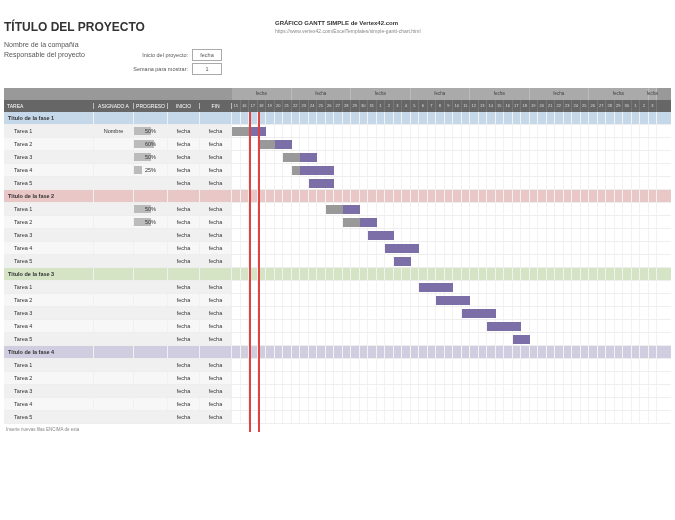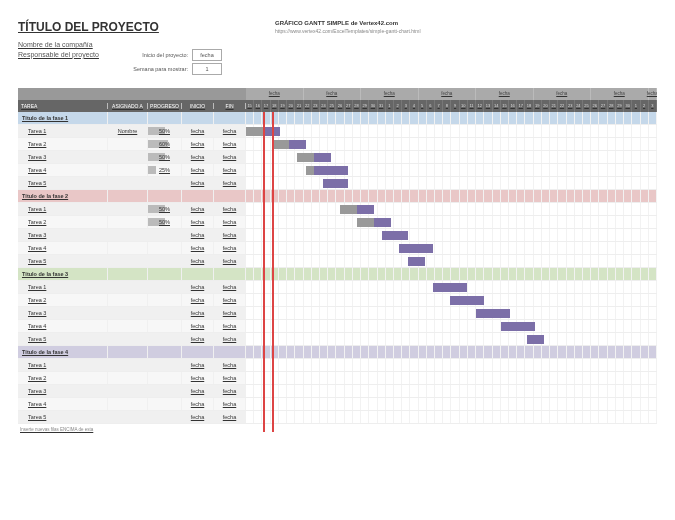--- a/index.html
+++ b/index.html
@@ -1,17 +1,17 @@
 <!DOCTYPE html>
 <html><head>
 <meta charset="utf-8">
 <style>
 * { box-sizing: border-box; margin: 0; padding: 0; }
 body { width: 675px; height: 520px; background: #fff; font-family: Arial, sans-serif; font-size: 6px; color: #333; overflow: hidden; position: relative; }
-.page { padding: 20px 18px; text-decoration: underline; }
+.page { padding: 20px 4px; }
 .title { font-size: 12px; font-weight: bold; color: #333; margin-bottom: 6px; }
 .subtitle { font-size: 7px; color: #555; line-height: 1.4; }
 .topright { position: absolute; top: 20px; left: 275px; font-size: 6px; }
 .topright .h { font-weight: bold; color: #333; margin-bottom: 2px; }
 .topright .url { color: #888; font-size: 5px; }
 .meta { position: absolute; top: 48px; left: 130px; font-size: 5.5px; color: #555; }
 .meta-row { display: flex; align-items: center; height: 14px; }
 .meta-label { width: 62px; text-align: right; padding-right: 4px; }
 .meta-box { width: 30px; height: 12px; border: 1px solid #aaa; background: #fff; display: flex; align-items: center; justify-content: center; font-size: 5.5px; }
 .sheet { margin-top: 28px; display: flex; }

